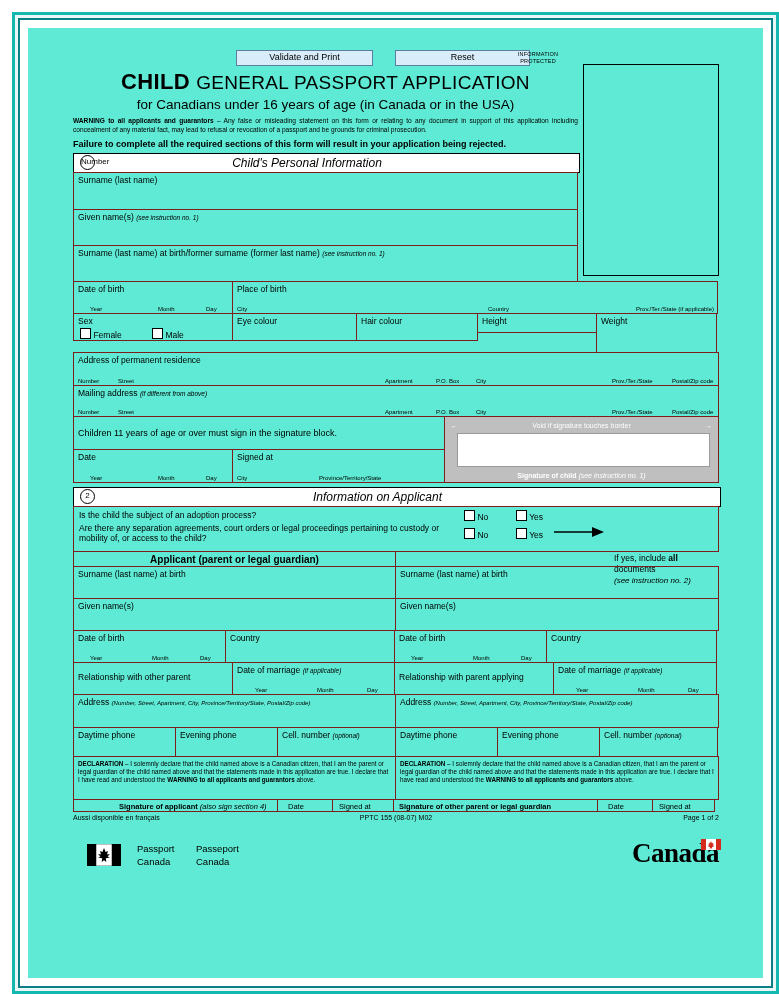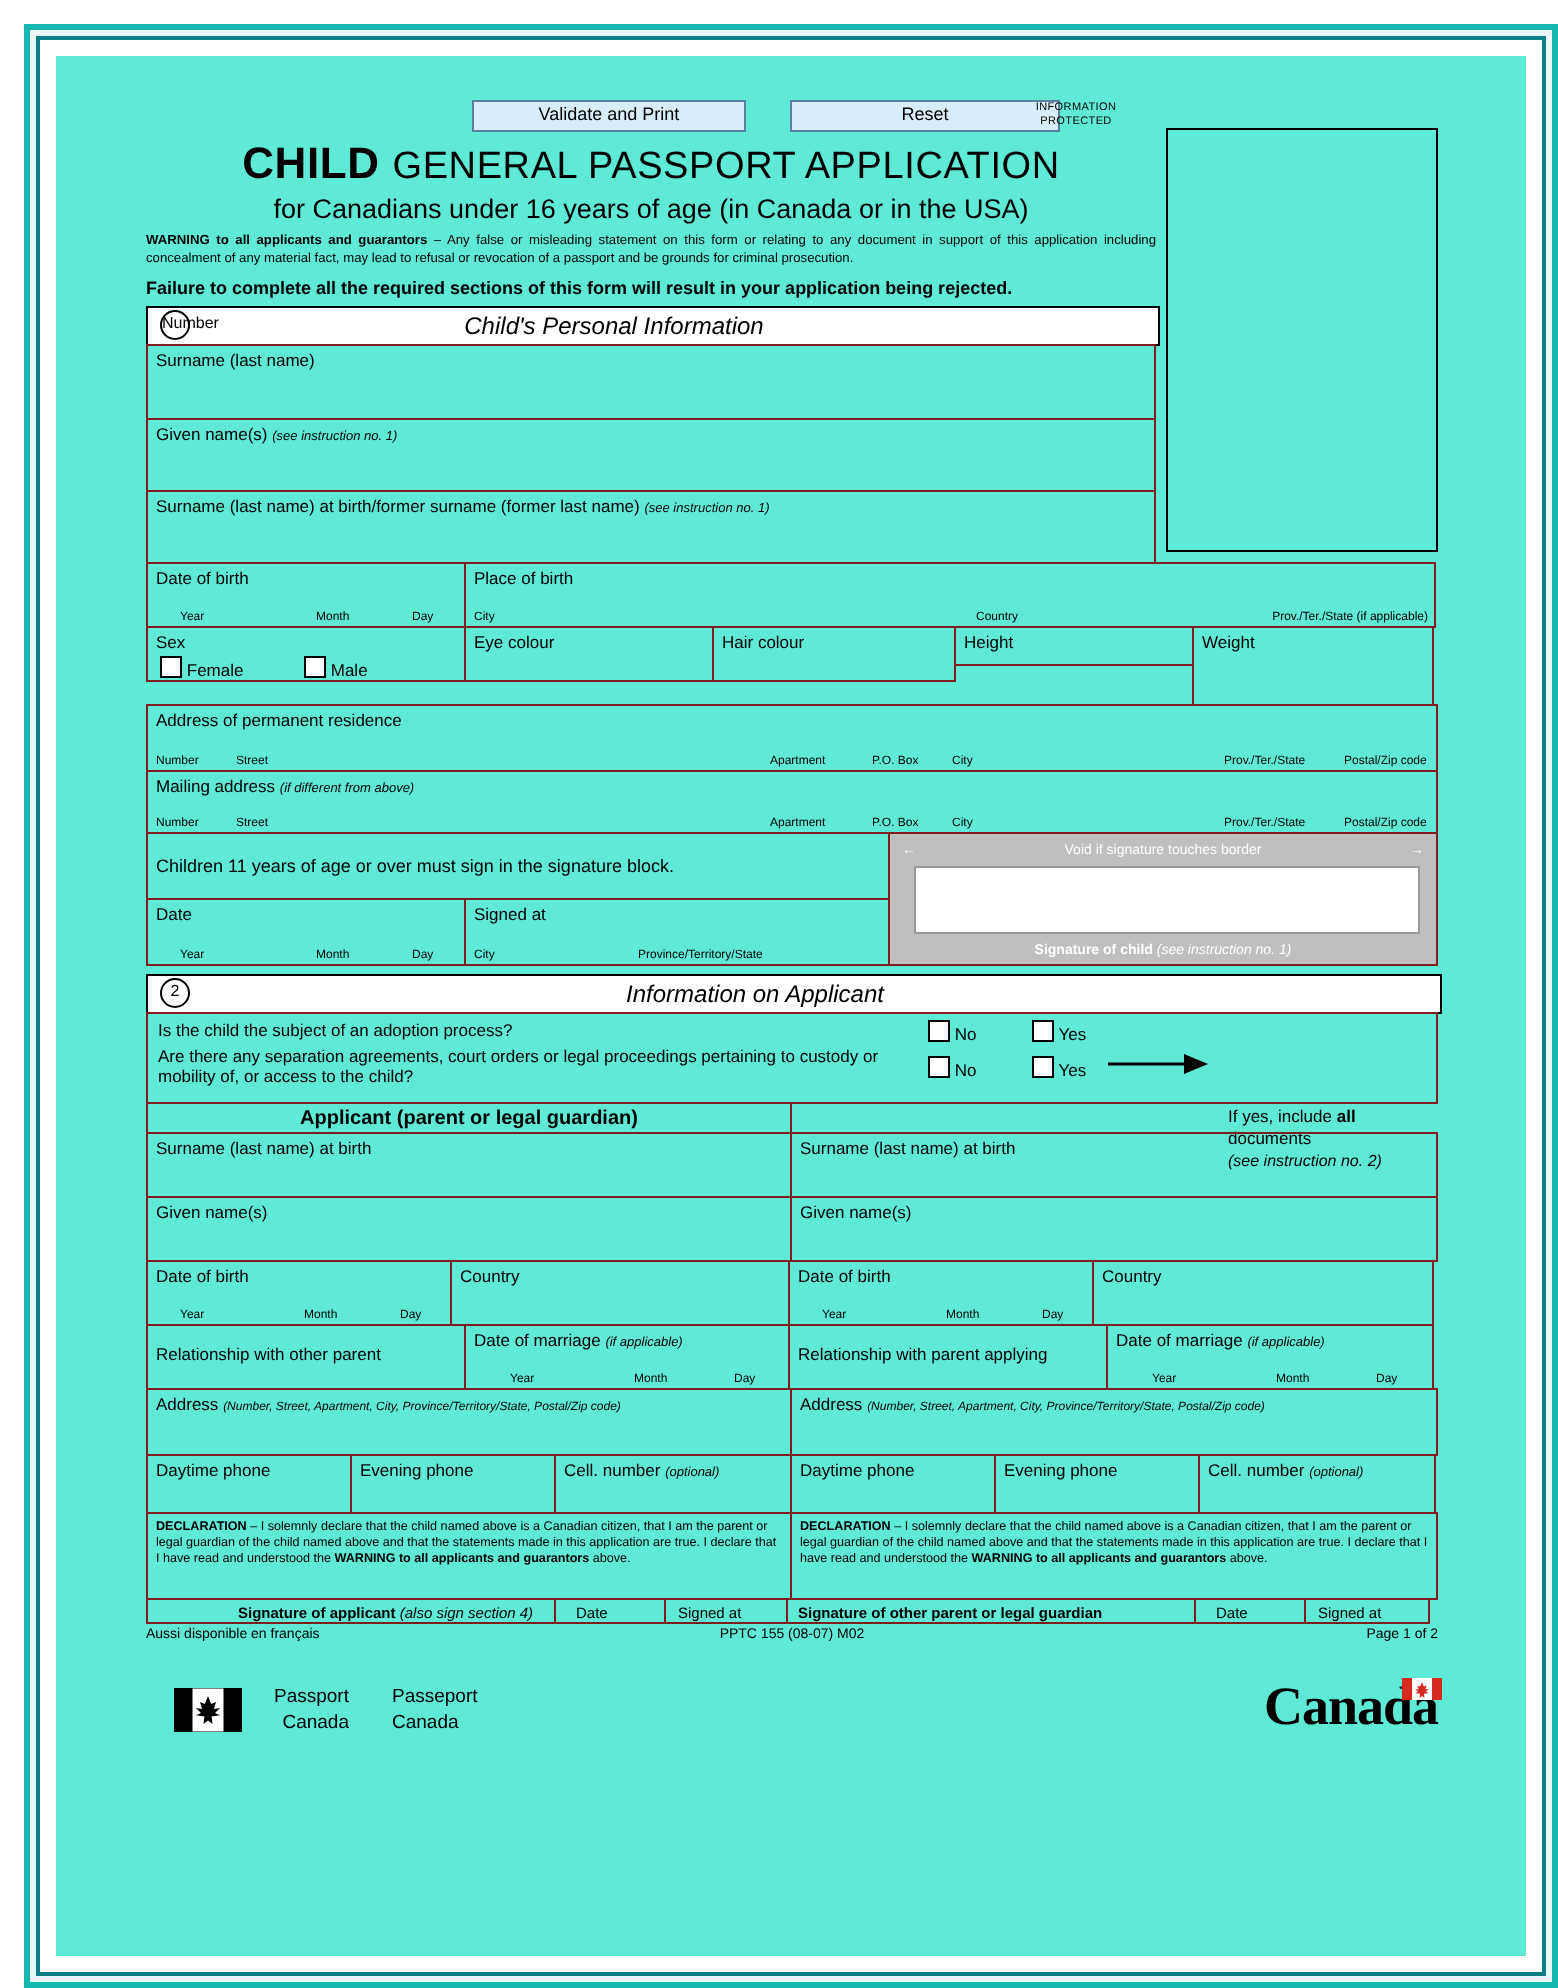--- a/index.html
+++ b/index.html
@@ -414,21 +414,21 @@
 
       <div style="position:relative;width:646px;height:46px;margin-top:12px;">
         <div style="position:absolute;left:14px;top:6px;">
           <svg width="34" height="22" viewBox="0 0 34 22">
             <rect x="0" y="0" width="9" height="22" fill="#000"></rect>
             <rect x="9" y="0" width="16" height="22" fill="#fff" stroke="#000" stroke-width="0.5"></rect>
             <rect x="25" y="0" width="9" height="22" fill="#000"></rect>
             <path d="M17 4 L18.6 8 L21 7 L20 10.5 L23 10 L20.5 12.5 L23 13.6 L18.8 14.2 L19.3 18 L17 16.2 L14.7 18 L15.2 14.2 L11 13.6 L13.5 12.5 L11 10 L14 10.5 L13 7 L15.4 8 Z" fill="#000"></path>
           </svg>
         </div>
-        <div style="position:absolute;left:64px;top:5px;font-size:9.5px;line-height:1.35;text-align:right;">
+        <div style="position:absolute;left:64px;top:5px;font-size:9.5px;line-height:1.35;">
           <div>Passport</div>
           <div>Canada</div>
         </div>
         <div style="position:absolute;left:123px;top:5px;font-size:9.5px;line-height:1.35;">
           <div>Passeport</div>
           <div>Canada</div>
         </div>
         <div style="position:absolute;right:0;top:0;">
           <span class="canada-word">Canada</span>
           <svg width="20" height="11" viewBox="0 0 20 11" style="position:absolute;right:-2px;top:1px;">

